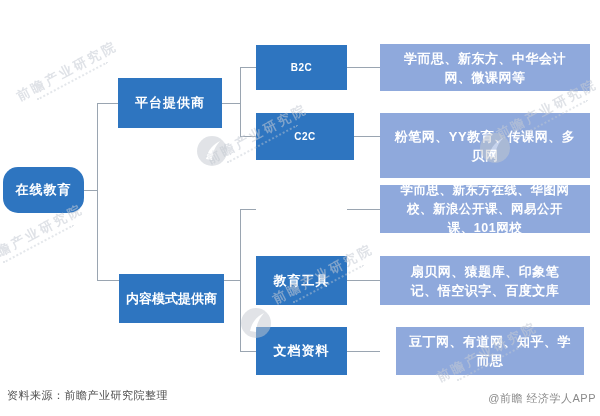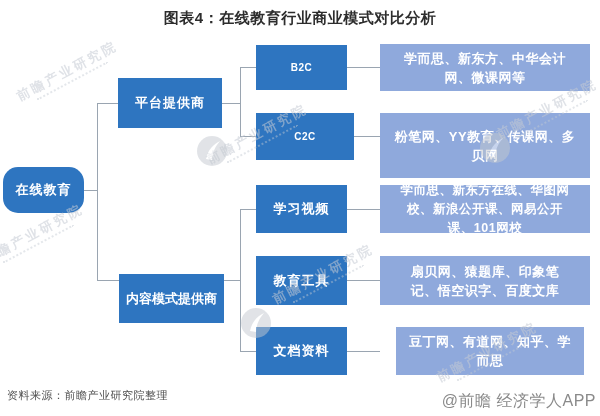--- a/index.html
+++ b/index.html
@@ -20,45 +20,43 @@
   .cjk{font-size:13px;letter-spacing:1px;}
   .latin{font-size:10px;letter-spacing:0.5px;}
   .partners{font-size:13px;line-height:19px;padding:0 13px;letter-spacing:0.5px;}
   .line{position:absolute;background:#9aa5b1;z-index:1;}
   .hline{height:1px;}
   .vline{width:1px;}
   .footer-source{
     position:absolute;left:7px;top:388px;font-size:11px;color:#4f4f4f;letter-spacing:0.5px;
   }
   .footer-credit{
-    position:absolute;right:4px;top:391px;font-size:16px;color:#8a8a8a;letter-spacing:0.5px;text-align:right;
+    position:absolute;right:4px;top:391px;font-size:11px;color:#8a8a8a;letter-spacing:0.5px;text-align:right;
   }
   .wm{
     position:absolute;z-index:5;transform:rotate(-28deg);
     color:rgba(196,202,211,0.55);font-size:13px;font-weight:bold;letter-spacing:3px;
     white-space:nowrap;text-align:center;pointer-events:none;
   }
   .wm-sub{width:72%;margin:1px auto 0;border-top:2px dotted rgba(196,202,211,0.45);}
   .wm-logo{position:absolute;z-index:5;opacity:0.5;pointer-events:none;}
 </style>
 </head>
 <body>
 
 <div id="canvas">
 
-  <div class="title">图表4：在线教育行业商业模式对比分析</div>
 
   <div class="node dark cjk" style="left:3px;top:167px;width:81px;height:46px;border-radius:15px;">在线教育</div>
 
   <div class="node dark cjk" style="left:118px;top:78px;width:104px;height:50px;">平台提供商</div>
   <div class="node dark cjk" style="left:119px;top:256px;width:105px;height:49px;letter-spacing:0;margin-top:18px;">内容模式提供商</div>
 
   <div class="node dark latin" style="left:256px;top:45px;width:91px;height:45px;">B2C</div>
   <div class="node dark latin" style="left:256px;top:113px;width:98px;height:47px;">C2C</div>
-  <div class="node dark cjk" style="left:256px;top:185px;width:91px;height:48px;">学习视频</div>
   <div class="node dark cjk" style="left:256px;top:327px;width:91px;height:48px;">文档资料</div>
   <div class="node dark cjk" style="left:256px;top:256px;width:91px;height:49px;">教育工具</div>
 
   <div class="node light partners" style="left:380px;top:44px;width:210px;height:47px;padding:0 24px;">学而思、新东方、中华会计网、微课网等</div>
   <div class="node light partners" style="left:380px;top:113px;width:210px;height:65px;">粉笔网、YY教育、传课网、多贝网</div>
   <div class="node light partners" style="left:380px;top:185px;width:210px;height:48px;font-size:12.5px;padding:0 15px;">学而思、新东方在线、华图网校、新浪公开课、网易公开课、101网校</div>
   <div class="node light partners" style="left:380px;top:256px;width:210px;height:49px;padding:12px 28px;">扇贝网、猿题库、印象笔记、悟空识字、百度文库</div>
   <div class="node light partners" style="left:396px;top:327px;width:188px;height:48px;">豆丁网、有道网、知乎、学而思</div>
 
   <div class="line hline" style="left:84px;top:190px;width:13px;"></div>

